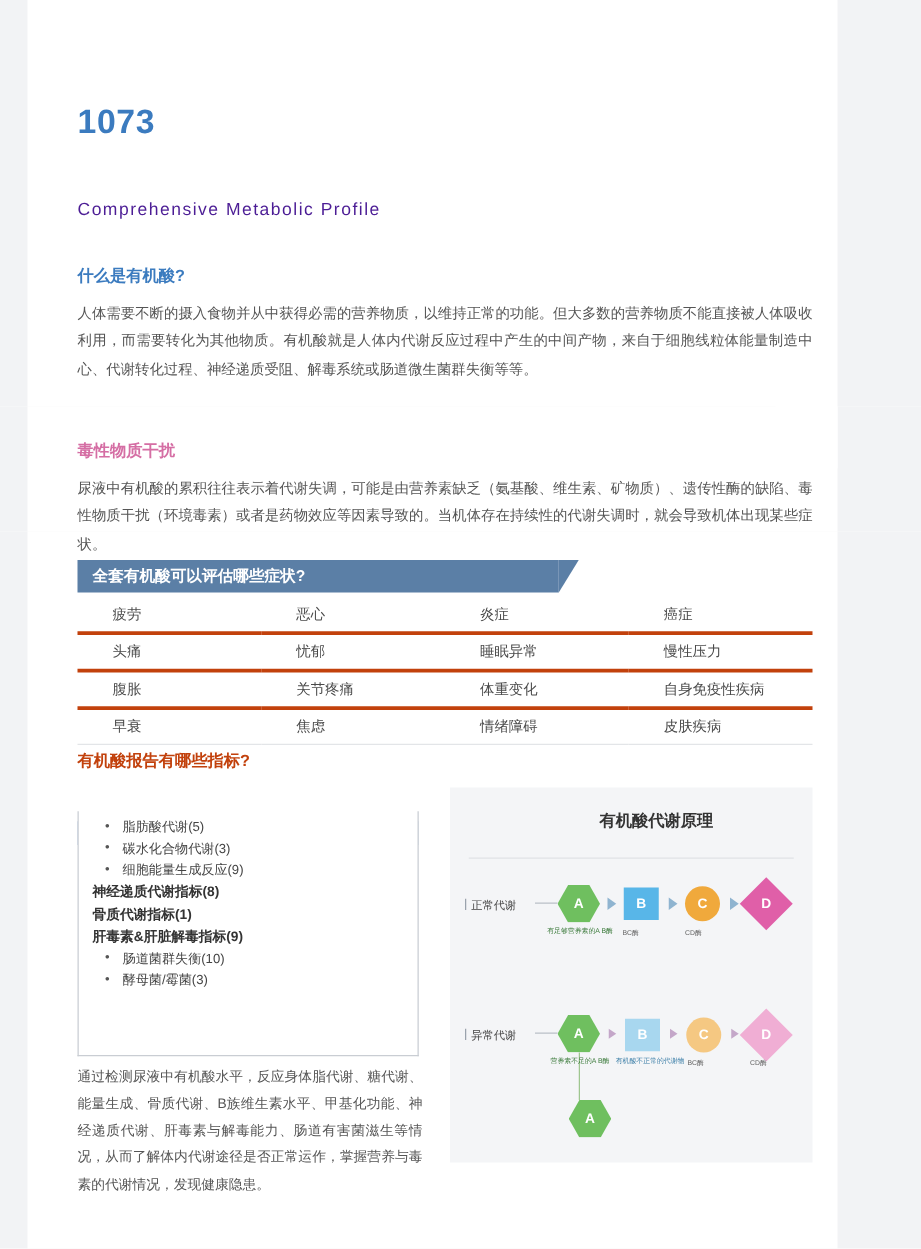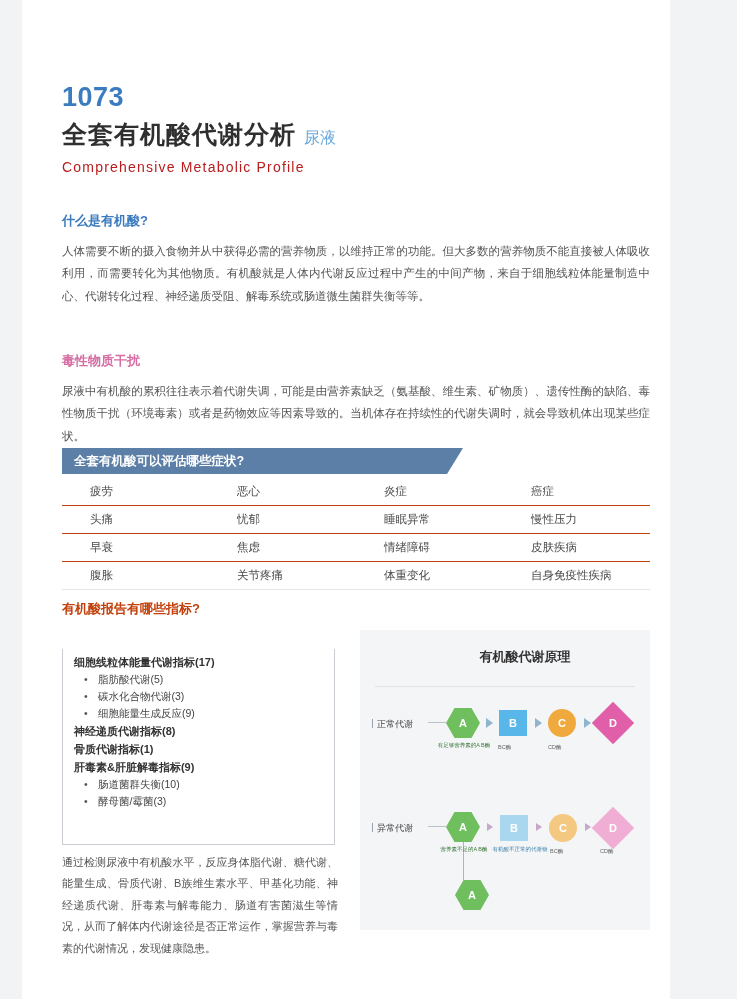--- a/index.html
+++ b/index.html
@@ -114,21 +114,21 @@
   .hdr-sample {
     font-size: 16px;
     color: #6aa9dd;
     margin-left: 8px;
   }
   .hdr-sub {
     position: absolute;
     left: 62px;
     top: 159px;
     font-size: 14px;
-    color: #b91c1c;
+    color: #4c1d95;
     letter-spacing: 1.2px;
   }
 
   
   .sec1-title {
     position: absolute;
     left: 62px;
     top: 212px;
     font-size: 13px;
     font-weight: bold;
@@ -195,21 +195,21 @@
     position: absolute;
     left: 62px;
     top: 478px;
     width: 588px;
     border-collapse: collapse;
   }
   .sym-table td {
     font-size: 11.5px;
     color: #4a4a4a;
     padding: 6px 0 6px 28px;
-    border-bottom: 1px solid #c2410c;
+    border-bottom: 3px solid #c2410c;
     width: 25%;
   }
   .sym-table tr:last-child td {
     border-bottom: 1px solid #e3e5e8;
   }
 
   
   .sec3-title {
     position: absolute;
     left: 62px;
@@ -432,24 +432,20 @@
   <div class="band-white-body"></div>
   <div class="band-gray2"></div>
   <div class="band-white-body2"></div>
   <div class="corner-fold"></div>
   <div class="band-gray3"></div>
   <div class="band-white-body3"></div>
 
   <div class="content">
 
     <div class="hdr-code">1073</div>
-    <div class="hdr-title-row">
-      <span class="hdr-title">全套有机酸代谢分析</span>
-      <span class="hdr-sample">尿液</span>
-    </div>
     <div class="hdr-sub">Comprehensive Metabolic Profile</div>
 
     <div class="sec1-title">什么是有机酸?</div>
     <div class="sec1-body">人体需要不断的摄入食物并从中获得必需的营养物质，以维持正常的功能。但大多数的营养物质不能直接被人体吸收利用，而需要转化为其他物质。有机酸就是人体内代谢反应过程中产生的中间产物，来自于细胞线粒体能量制造中心、代谢转化过程、神经递质受阻、解毒系统或肠道微生菌群失衡等等。</div>
 
     <div class="sec2-title">毒性物质干扰</div>
     <div class="sec2-body">尿液中有机酸的累积往往表示着代谢失调，可能是由营养素缺乏（氨基酸、维生素、矿物质）、遗传性酶的缺陷、毒性物质干扰（环境毒素）或者是药物效应等因素导致的。当机体存在持续性的代谢失调时，就会导致机体出现某些症状。</div>
 
     <div class="sym-bar"></div>
     <div class="sym-bar-arrow"></div>
@@ -462,40 +458,39 @@
           <td>炎症</td>
           <td>癌症</td>
         </tr>
         <tr>
           <td>头痛</td>
           <td>忧郁</td>
           <td>睡眠异常</td>
           <td>慢性压力</td>
         </tr>
         <tr>
+          <td>腹胀</td>
+          <td>关节疼痛</td>
+          <td>体重变化</td>
+          <td>自身免疫性疾病</td>
+        </tr>
+        <tr>
           <td>早衰</td>
           <td>焦虑</td>
           <td>情绪障碍</td>
           <td>皮肤疾病</td>
         </tr>
-        <tr>
-          <td>腹胀</td>
-          <td>关节疼痛</td>
-          <td>体重变化</td>
-          <td>自身免疫性疾病</td>
-        </tr>
       </tbody>
     </table>
 
     <div class="sec3-title">有机酸报告有哪些指标?</div>
 
     <div class="idx-head">1073 全套有机酸代谢分析</div>
     <div class="idx-box"></div>
     <div class="idx-list">
-      <div class="idx-g">细胞线粒体能量代谢指标(17)</div>
       <div class="idx-sub">
           <span class="idx-bullet">•</span>
           <span>脂肪酸代谢(5)</span>
         </div>
       <div class="idx-sub">
           <span class="idx-bullet">•</span>
           <span>碳水化合物代谢(3)</span>
         </div>
       <div class="idx-sub">
           <span class="idx-bullet">•</span>

